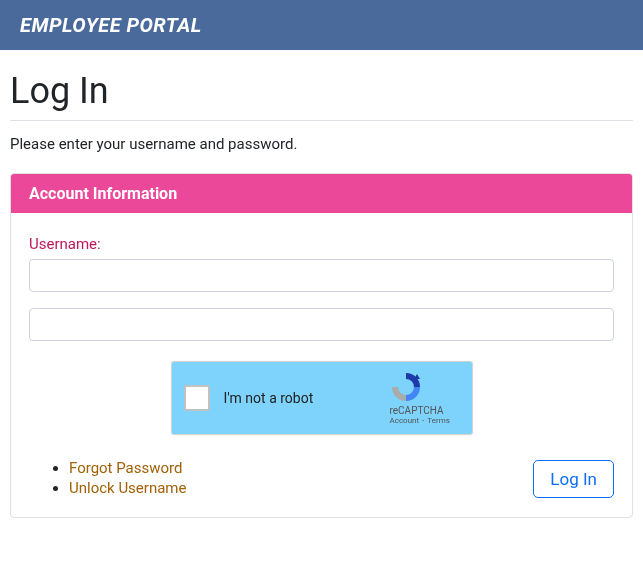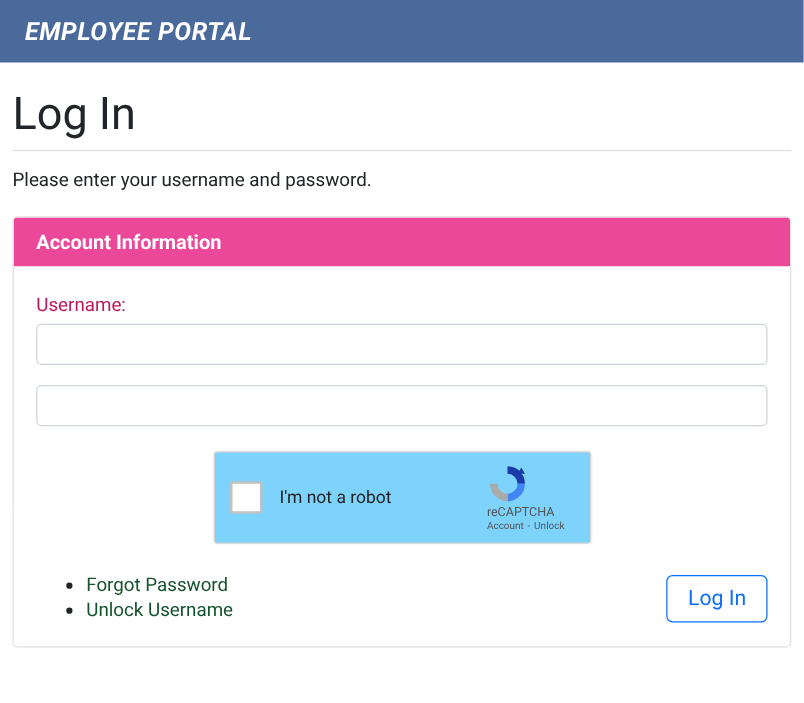--- a/index.html
+++ b/index.html
@@ -137,21 +137,21 @@
     .link-list {
       list-style: disc;
       padding-left: 40px;
     }
     .link-list li {
       color: #212529;
       font-size: 15px;
       margin-bottom: 2px;
     }
     .link-list a {
-      color: #14532d;
+      color: #a16207;
       text-decoration: none;
       font-size: 15px;
     }
     .login-btn {
       background: #fff;
       border: 1px solid #0d6efd;
       color: #0d6efd;
       font-size: 17px;
       padding: 8px 16px;
       border-radius: 5px;
@@ -190,21 +190,21 @@
           <div class="recaptcha-label">I'm not a robot</div>
           <div class="recaptcha-right">
             <svg class="recaptcha-logo" viewBox="0 0 32 32">
               <path d="M16 2 A14 14 0 0 1 30 16 L24 16 A8 8 0 0 0 16 8 Z" fill="#1c3aa9"></path>
               <path d="M30 16 A14 14 0 0 1 16 30 L16 24 A8 8 0 0 0 24 16 Z" fill="#4285f4"></path>
               <path d="M16 30 A14 14 0 0 1 2 16 L8 16 A8 8 0 0 0 16 24 Z" fill="#ababab"></path>
               <polygon points="27,3 30,8 24,8" fill="#1c3aa9"></polygon>
             </svg>
             <div class="recaptcha-brand">reCAPTCHA</div>
             <div class="recaptcha-legal">
-              <a style="color:#555;text-decoration:none">Account</a><span> - </span><a style="color:#555;text-decoration:none">Unlock</a>
+              <a style="color:#555;text-decoration:none">Account</a><span> - </span><a style="color:#555;text-decoration:none">Terms</a>
             </div>
           </div>
         </div>
       </div>
 
       <div class="card-footer">
         <ul class="link-list">
           <li><a href="#">Forgot Password</a></li>
           <li><a href="#">Unlock Username</a></li>
         </ul>

